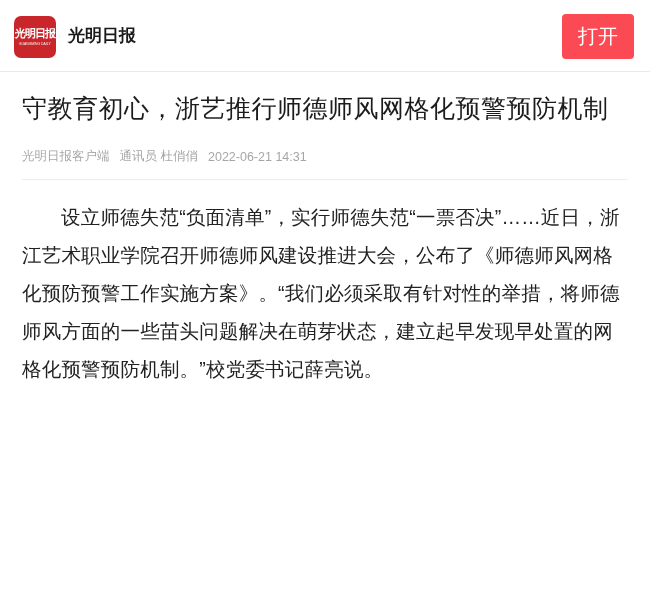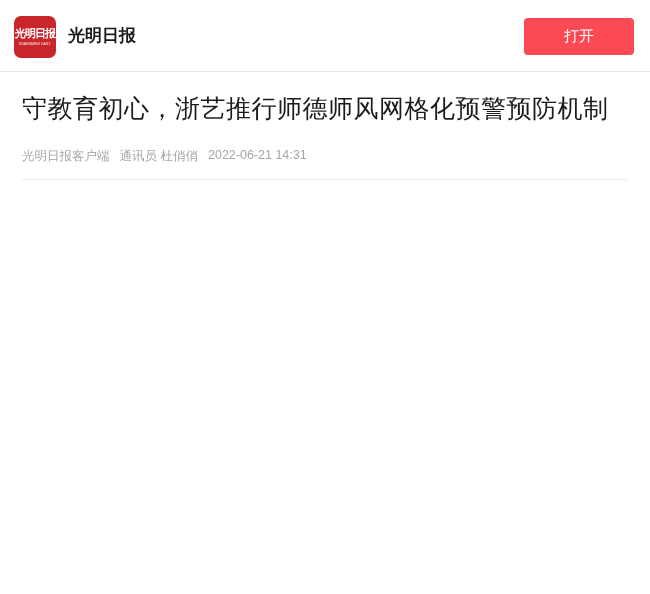--- a/index.html
+++ b/index.html
@@ -68,24 +68,24 @@
   .brand-sub {
     font-size: 11px;
     color: #9a9a9a;
     margin-top: 5px;
     line-height: 1.2;
   }
   .open-button {
     flex: 0 0 auto;
     background: #fb4a53;
     color: #ffffff;
-    font-size: 15px;
+    font-size: 20px;
     border: none;
     border-radius: 4px;
-    padding: 9px 40px;
+    padding: 9px 16px;
     cursor: pointer;
     font-family: "Liberation Sans", sans-serif;
   }
 
   
   .article {
     padding: 18px 22px 0 22px;
     box-sizing: border-box;
   }
   .headline {
@@ -95,21 +95,21 @@
     color: #1c1c1c;
     margin: 0;
     letter-spacing: 0.5px;
   }
   .meta {
     margin-top: 22px;
     font-size: 12.5px;
     color: #a6a6a6;
     display: flex;
     flex-wrap: wrap;
-    align-items: flex-start;
+    align-items: center;
     gap: 10px;
     padding-bottom: 14px;
     border-bottom: 1px solid #ededed;
   }
   .meta span { white-space: nowrap; }
 
   .body-text {
     margin-top: 18px;
     font-size: 19.5px;
     line-height: 1.95;
@@ -138,14 +138,15 @@
 <div class="article">
   <h1 class="headline">守教育初心，浙艺推行师德师风网格化预警预防机制</h1>
 
   <div class="meta">
     <span>光明日报客户端</span>
     <span>通讯员 杜俏俏</span>
     <span>2022-06-21 14:31</span>
   </div>
 
   <div class="body-text">
+    <p>设立师德失范“负面清单”，实行师德失范“一票否决”……近日，浙江艺术职业学院召开师德师风建设推进大会，公布了《师德师风网格化预防预警工作实施方案》。“我们必须采取有针对性的举措，将师德师风方面的一些苗头问题解决在萌芽状态，建立起早发现早处置的网格化预警预防机制。”校党委书记薛亮说。</p>
   </div>
 </div>
 
 </body></html>

